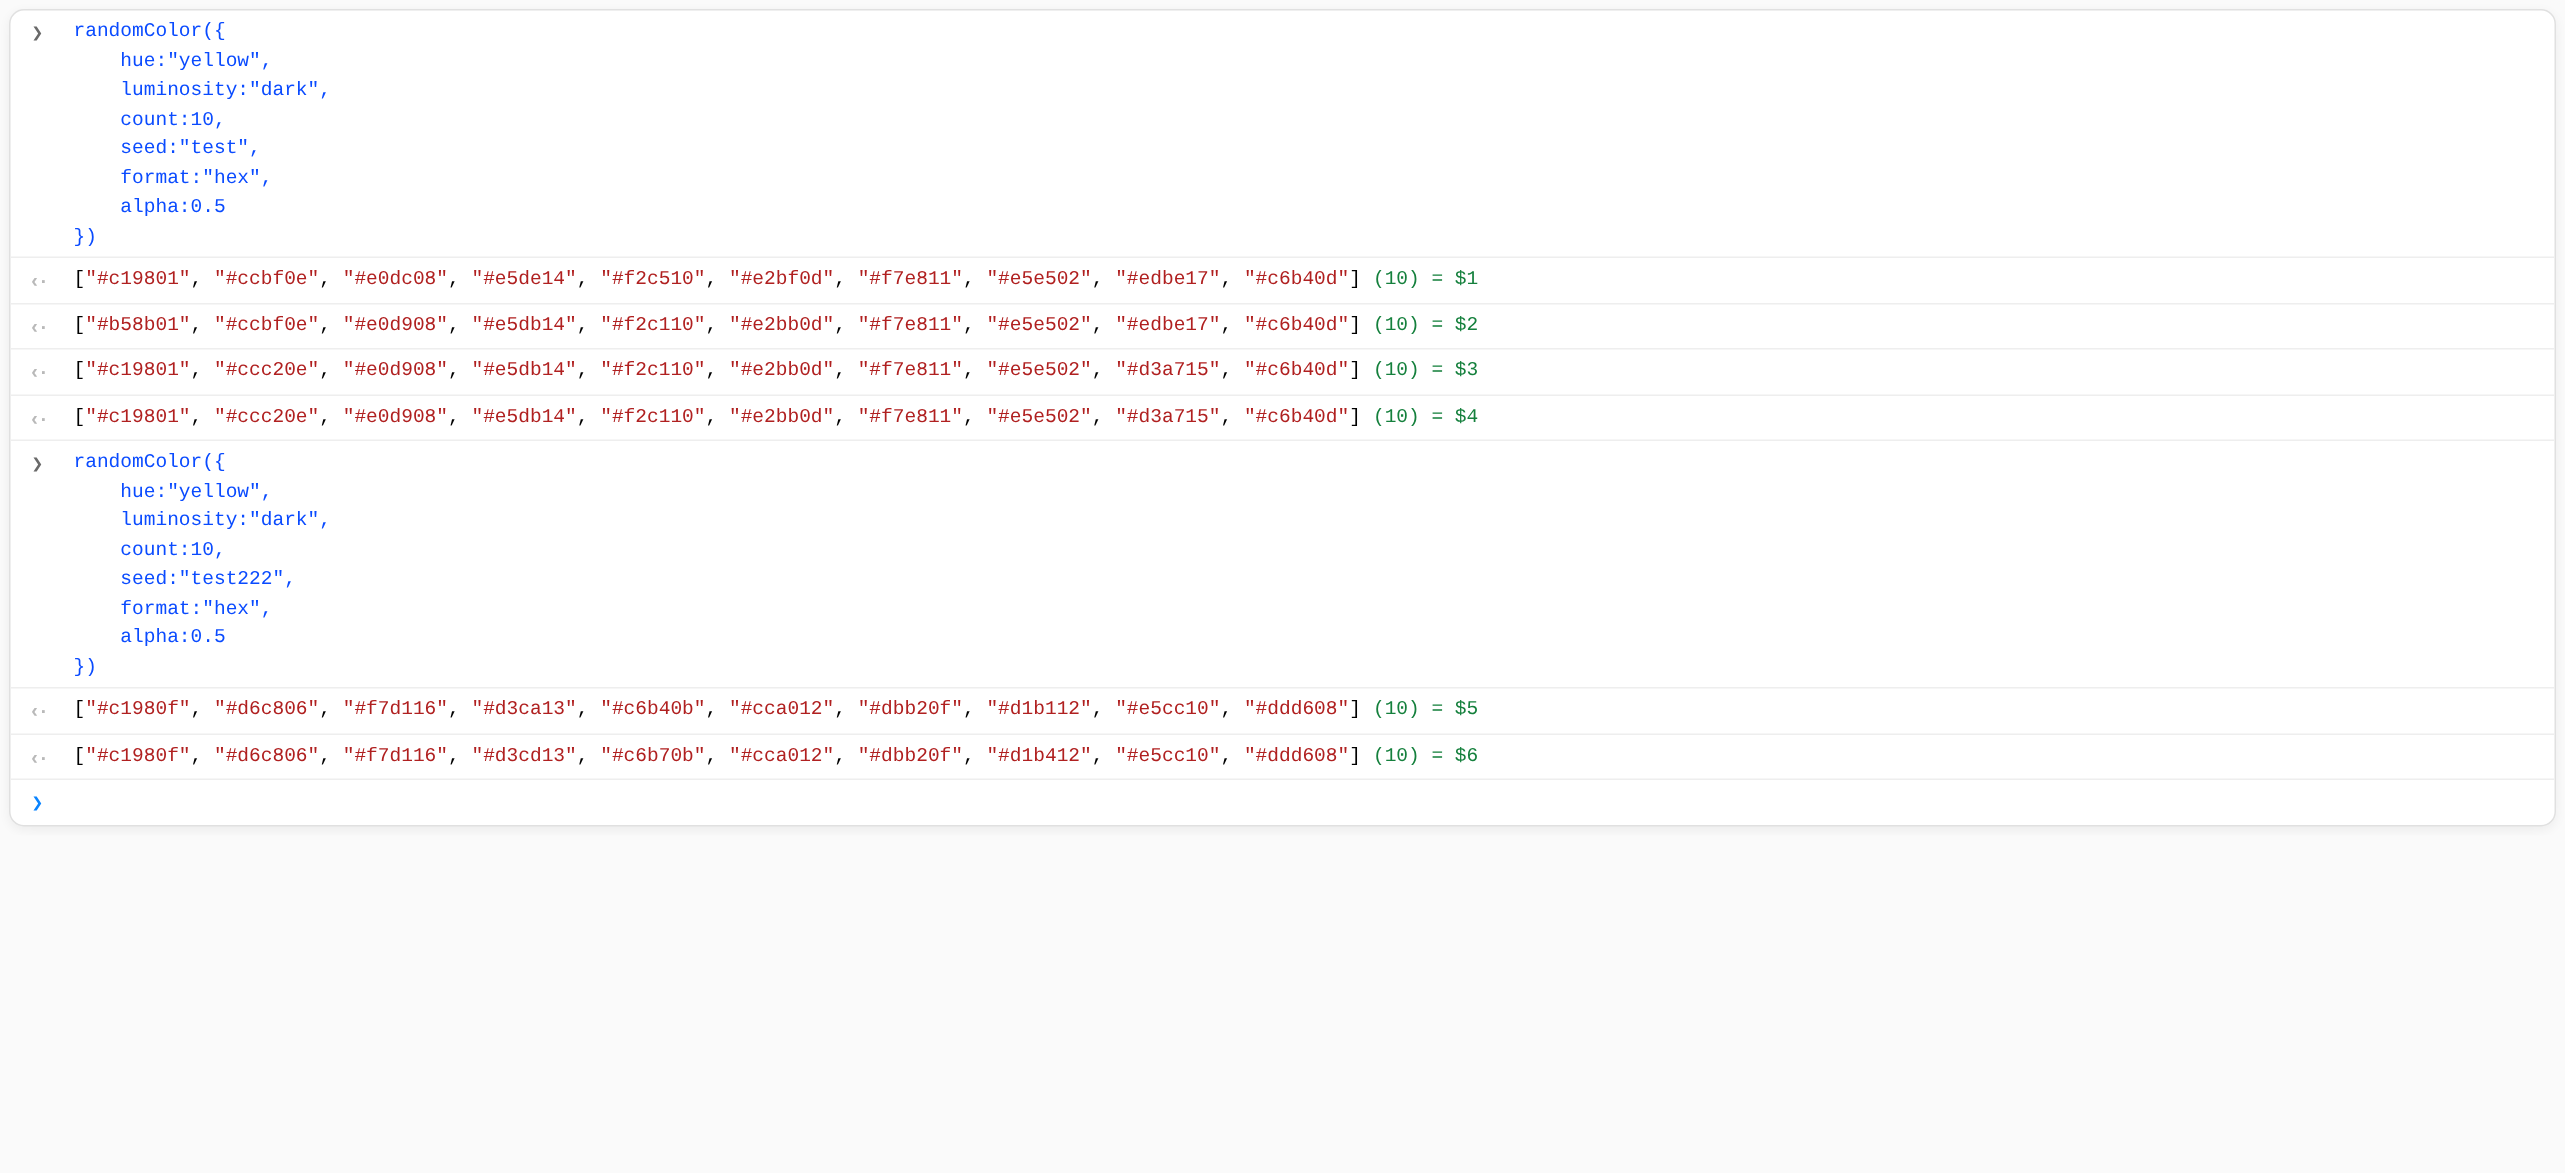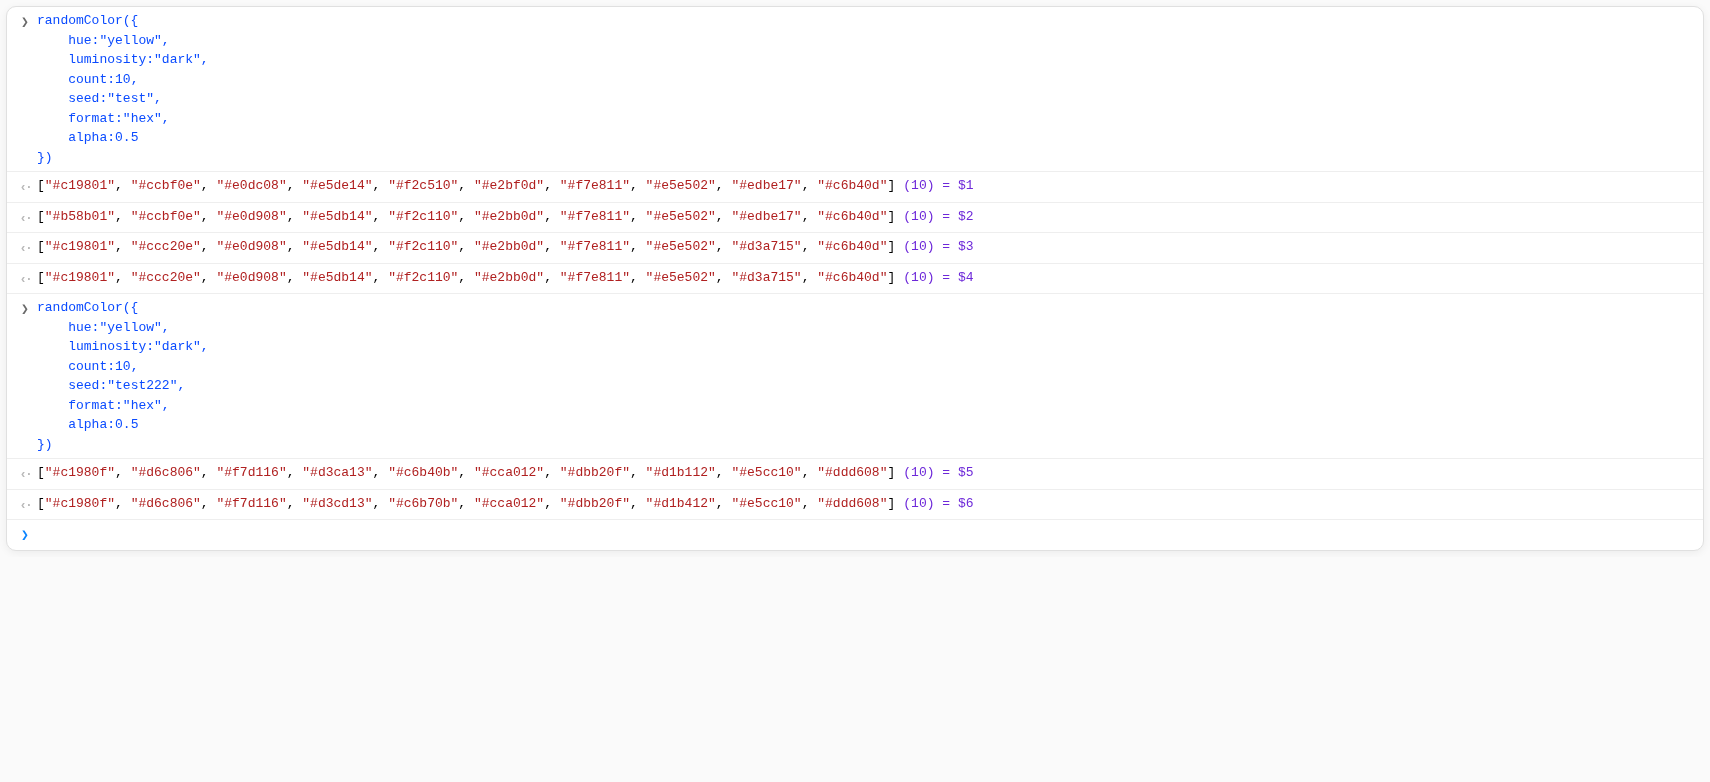--- a/index.html
+++ b/index.html
@@ -31,32 +31,33 @@
     flex: 0 0 24px;
     display: flex;
     align-items: flex-start;
     justify-content: center;
     padding-top: 2px;
     user-select: none;
   }
   .content {
     flex: 1;
     min-width: 0;
+    margin-left: 12px;
   }
   .chev-in { color: #6a6a6a; font-weight: bold; }
   .chev-out { color: #b9b9b9; font-weight: bold; letter-spacing: -2px; }
   .chev-prompt { color: #0a84ff; font-weight: bold; }
 
   .code-input { color: #0a4bff; }
 
   .arr { color: #000; }
   .arr .br { color: #000; }
   .arr .sep { color: #000; }
   .arr .str { color: #b02020; }
-  .meta { color: #6d28d9; padding-left: 8px; }
+  .meta { color: #15803d; padding-left: 8px; }
 
   .prompt-row .content { min-height: 18px; }
 </style>
 </head>
 <body>
 
 <div class="console" id="console">
     <div class="row"><div class="gutter"><span class="chev-in">❯</span></div><div class="content code-input">randomColor({
     hue:"yellow",
     luminosity:"dark",

